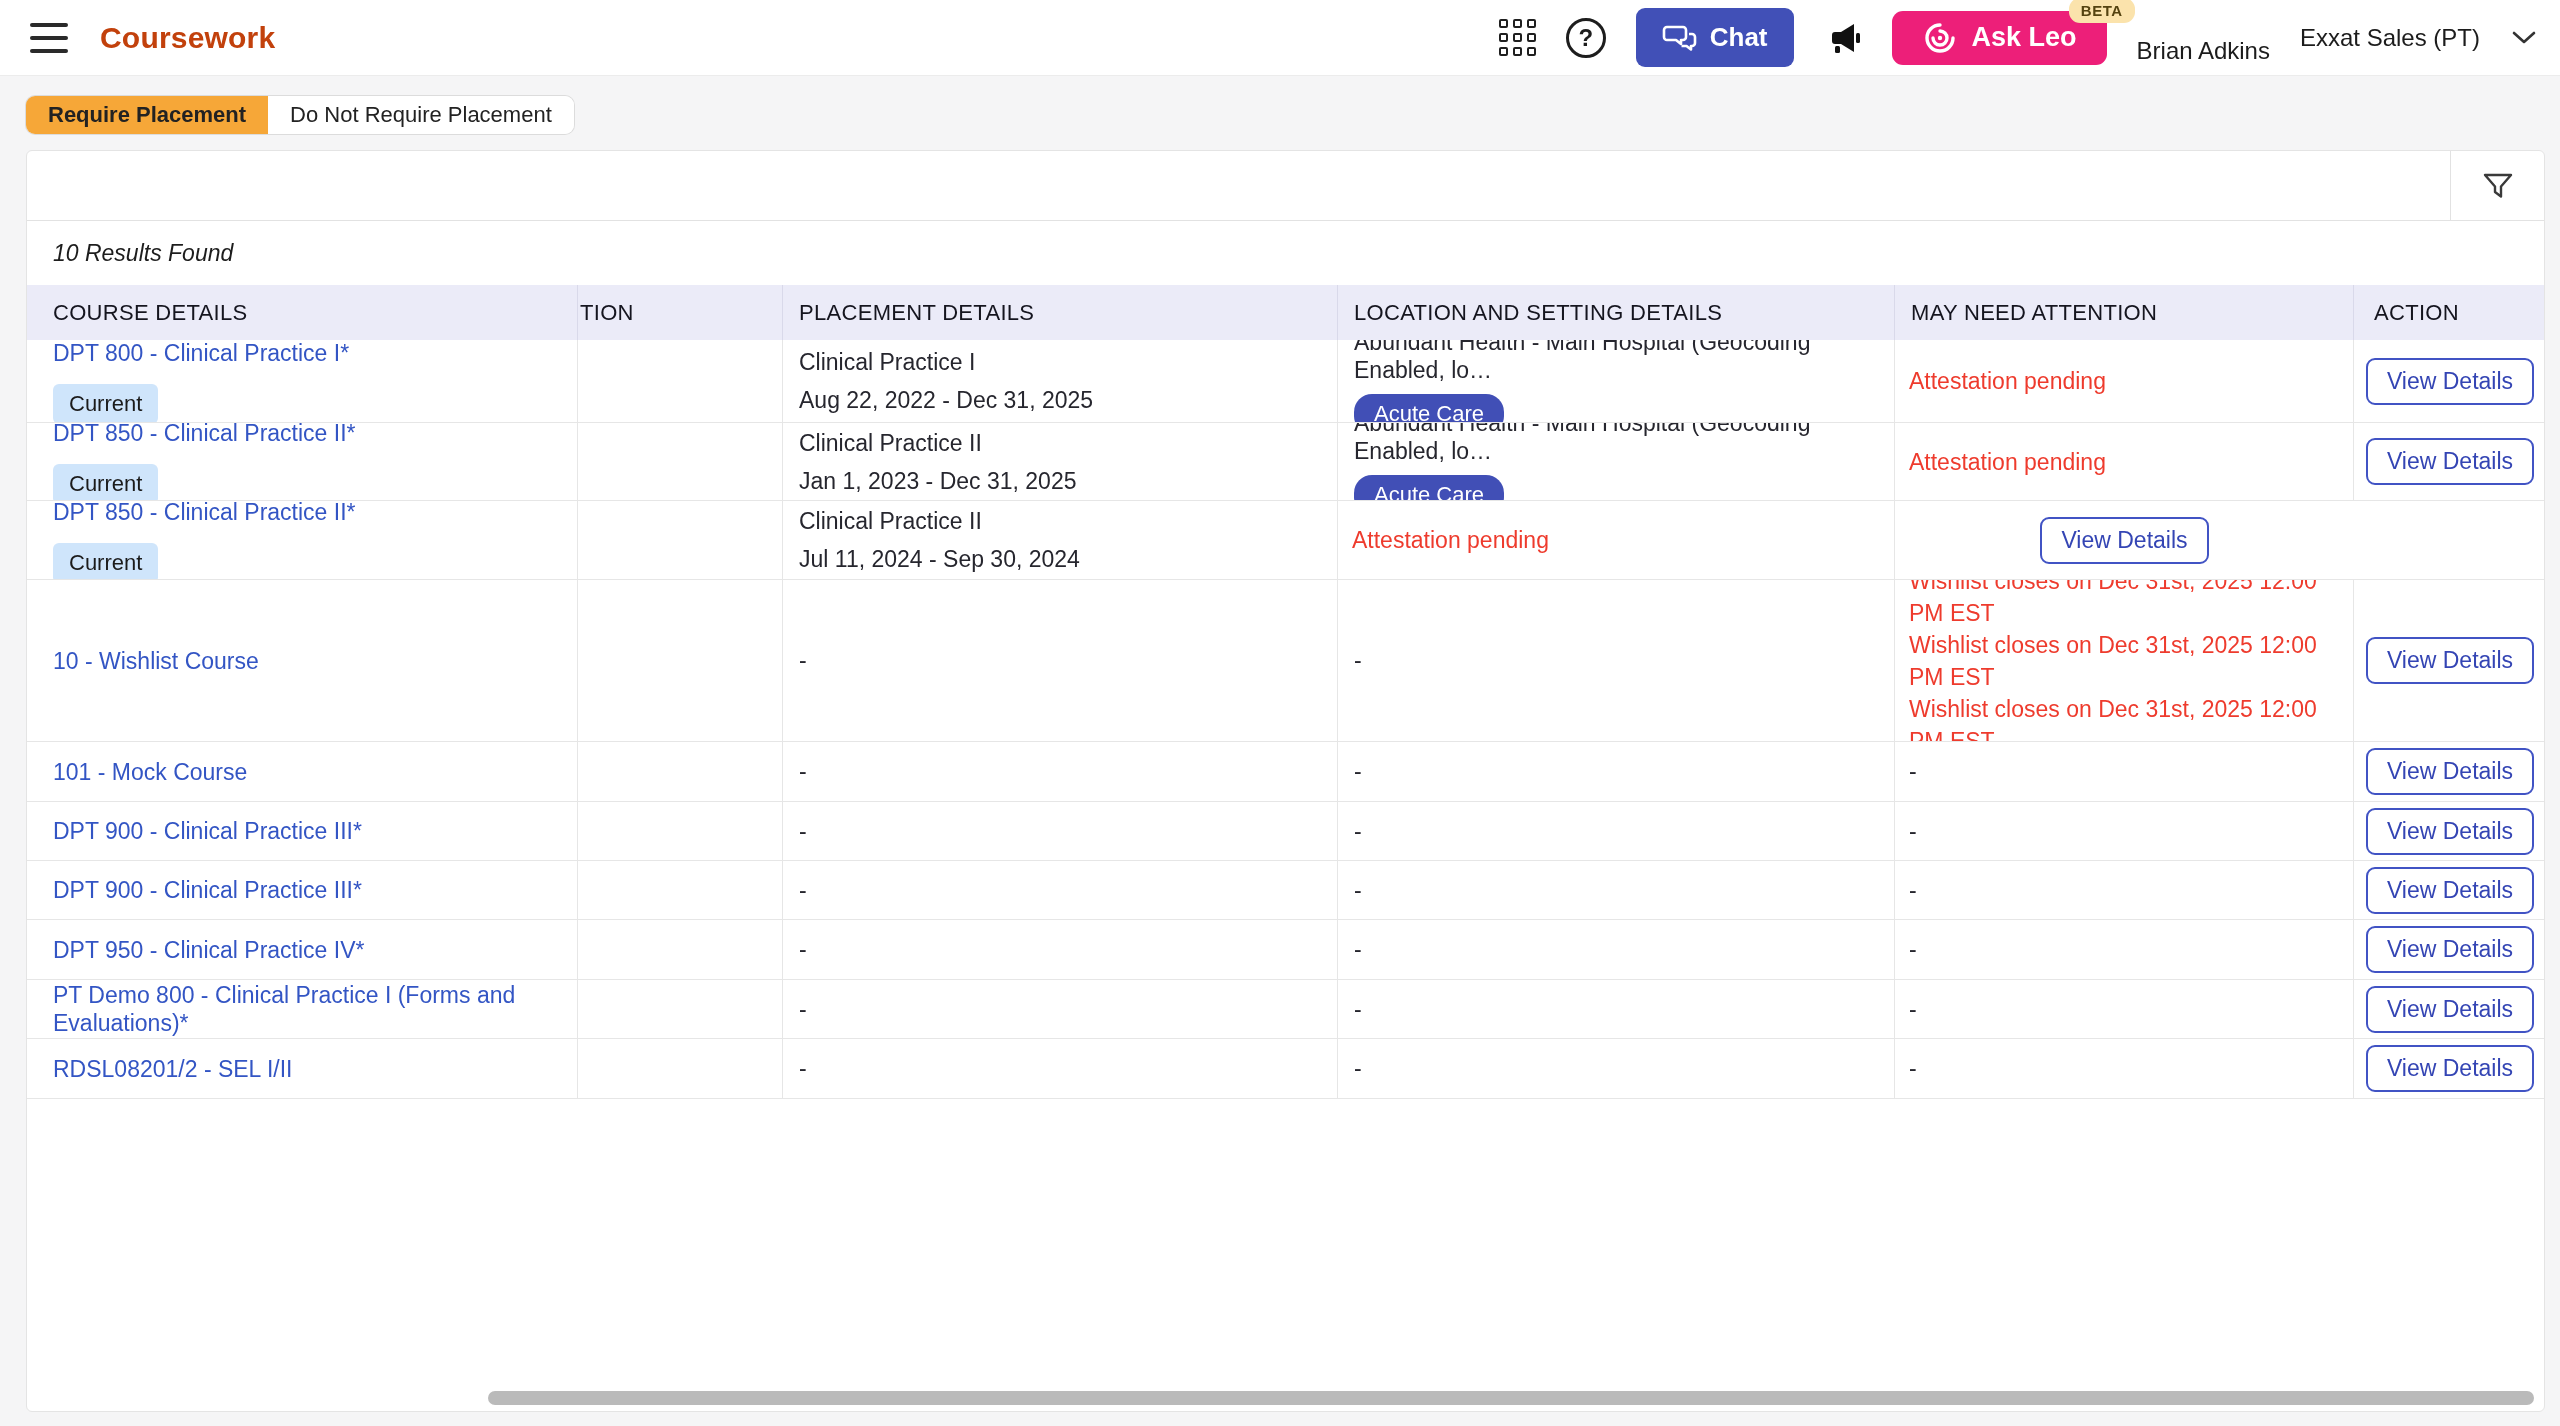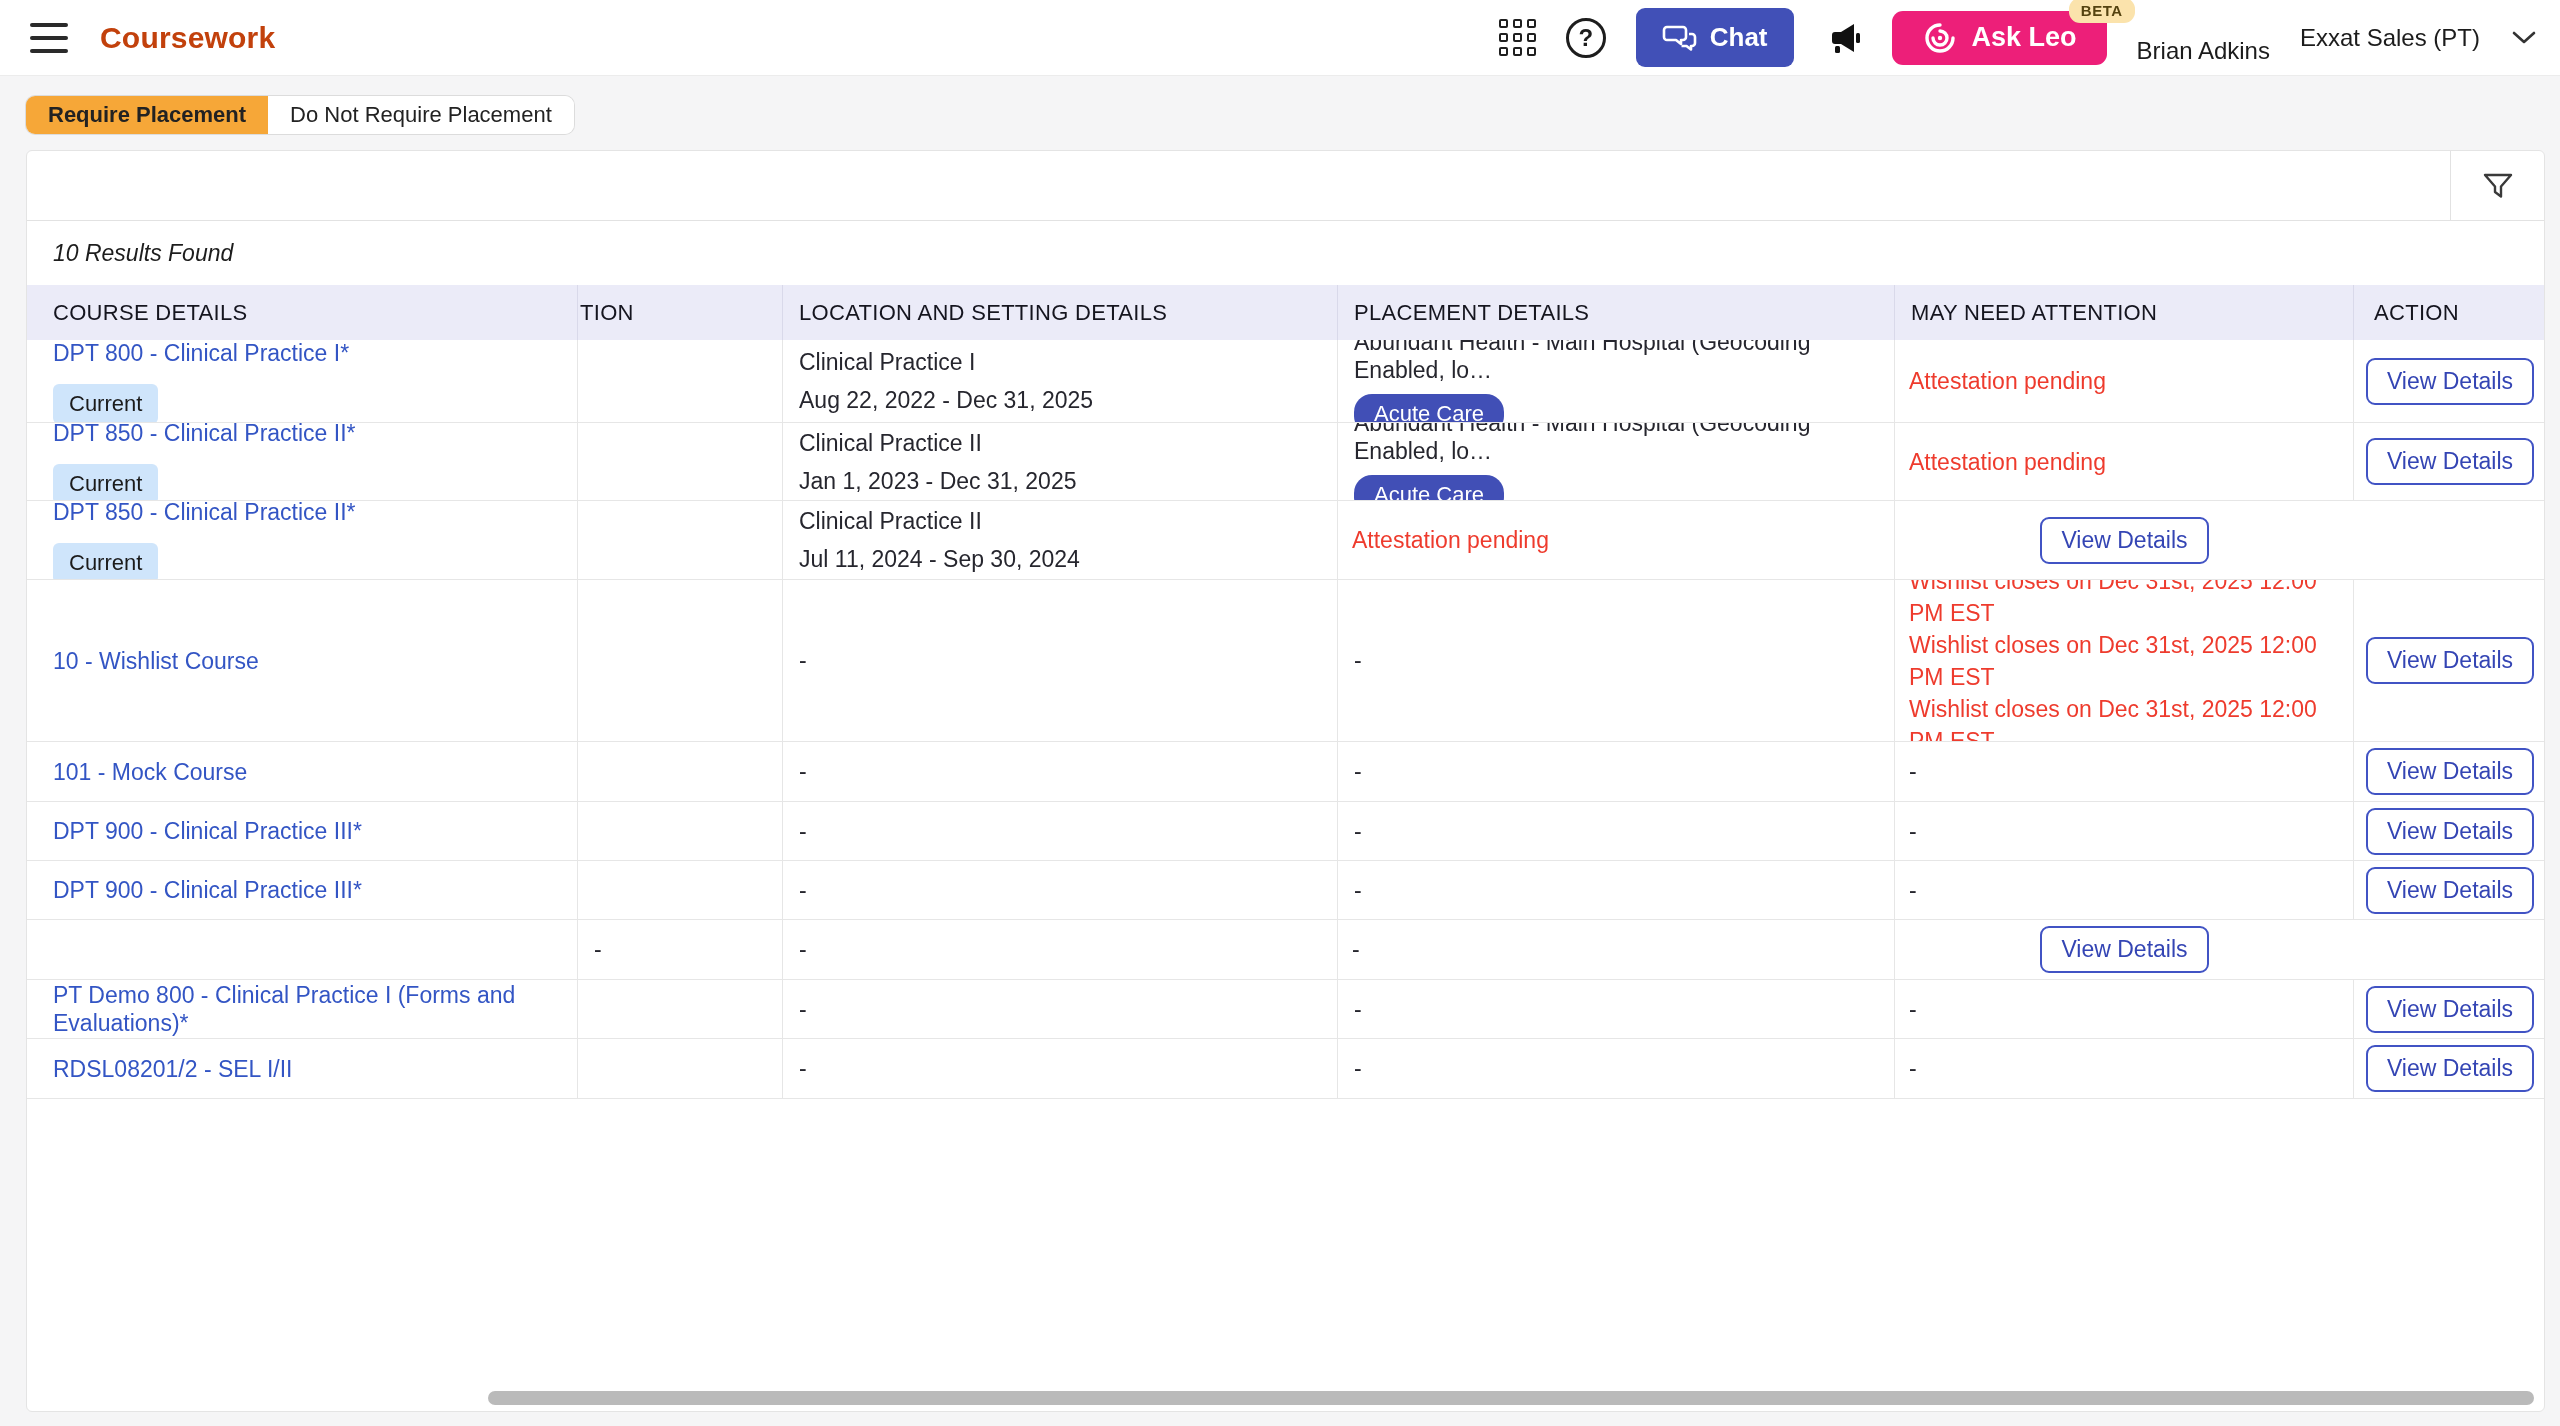--- a/index.html
+++ b/index.html
@@ -153,22 +153,22 @@
     </div>
   </div>
 
   <div class="results-row">
     <span class="results-text">10 Results Found</span>
   </div>
 
   <div class="tbl-header" id="tbl-header">
       <div class="hcell c-course">COURSE DETAILS</div>
       <div class="hcell c-tion">TION</div>
+      <div class="hcell c-placement">PLACEMENT DETAILS</div>
       <div class="hcell c-location">LOCATION AND SETTING DETAILS</div>
-      <div class="hcell c-placement">PLACEMENT DETAILS</div>
       <div class="hcell c-attention">MAY NEED ATTENTION</div>
       <div class="hcell c-action">ACTION</div>
     </div>
 
   <div id="table-body">
       <div class="tbl-row" style="height: 83px;">
         <div class="cell c-course">
           <a class="course-link">DPT 800 - Clinical Practice I*</a>
           <span class="badge-current">Current</span>
         </div>
@@ -294,20 +294,23 @@
           <div class="dash">-</div>
         </div>
         <div class="cell c-attention">
           <div class="dash">-</div>
         </div>
         <div class="cell c-action">
           <button class="view-btn">View Details</button>
         </div>
       </div>
       <div class="tbl-row" style="height: 60px;">
+        <div class="cell c-course">
+          <a class="course-link">DPT 950 - Clinical Practice IV*</a>
+        </div>
         <div class="cell c-tion"></div>
         <div class="cell c-placement">
           <div class="dash">-</div>
         </div>
         <div class="cell c-location">
           <div class="dash">-</div>
         </div>
         <div class="cell c-attention">
           <div class="dash">-</div>
         </div>

